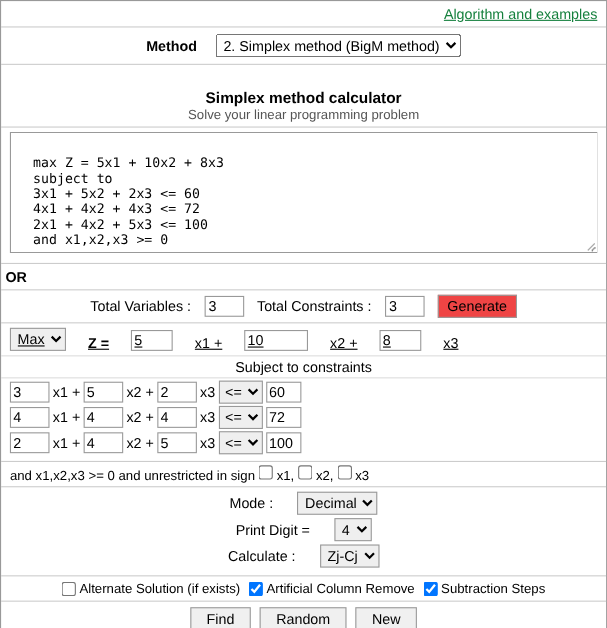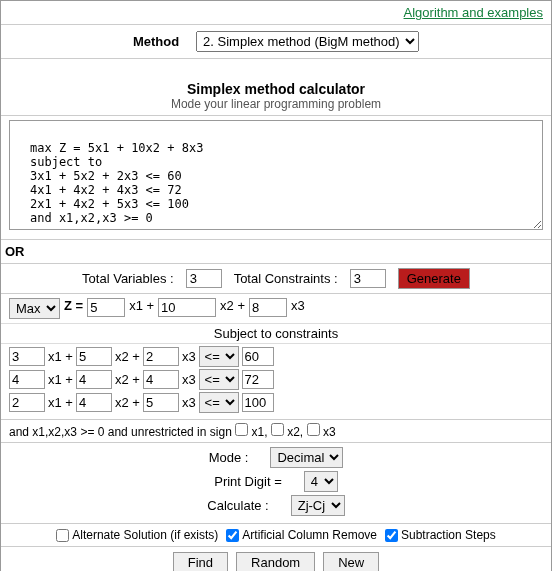--- a/index.html
+++ b/index.html
@@ -84,29 +84,30 @@
     .vars-row input[type="text"] {
       width: 36px;
       font-size: 13px;
       border: 1px solid #999;
       padding: 1px 3px;
     }
     .vars-row button {
       font-size: 13px;
       padding: 2px 8px;
       border: 1px solid #999;
-      background: #b91c1c;
+      background: #ef4444;
       cursor: pointer;
     }
     .objective-row {
       display: flex;
-      align-items: flex-start;
-      padding: 4px 8px;
-      gap: 4px;
+      align-items: flex-end;
+      padding: 4px 8px;
+      gap: 20px;
       border-bottom: 1px solid #ddd;
+      text-decoration: underline;
     }
     .objective-row select, .objective-row input[type="text"] {
       font-size: 13px;
       border: 1px solid #999;
       padding: 1px 2px;
     }
     .objective-row input[type="text"] { width: 40px; }
     .objective-row .z-eq { font-weight: bold; }
     .subject-label {
       padding: 2px 8px;
@@ -200,21 +201,21 @@
       <option>3. Two-phase method</option>
       <option>4. Dual Simplex method</option>
     </select>
   </div>
 
   <div class="title-section">
     <h2>
       <br>
       <span>Simplex method calculator</span>
     </h2>
-    <p>Mode your linear programming problem</p>
+    <p>Solve your linear programming problem</p>
   </div>
 
   <div class="textarea-section">
     <textarea style="">max Z = 5x1 + 10x2 + 8x3
 subject to
 3x1 + 5x2 + 2x3 &lt;= 60
 4x1 + 4x2 + 4x3 &lt;= 72
 2x1 + 4x2 + 5x3 &lt;= 100
 and x1,x2,x3 &gt;= 0</textarea>
   </div>

